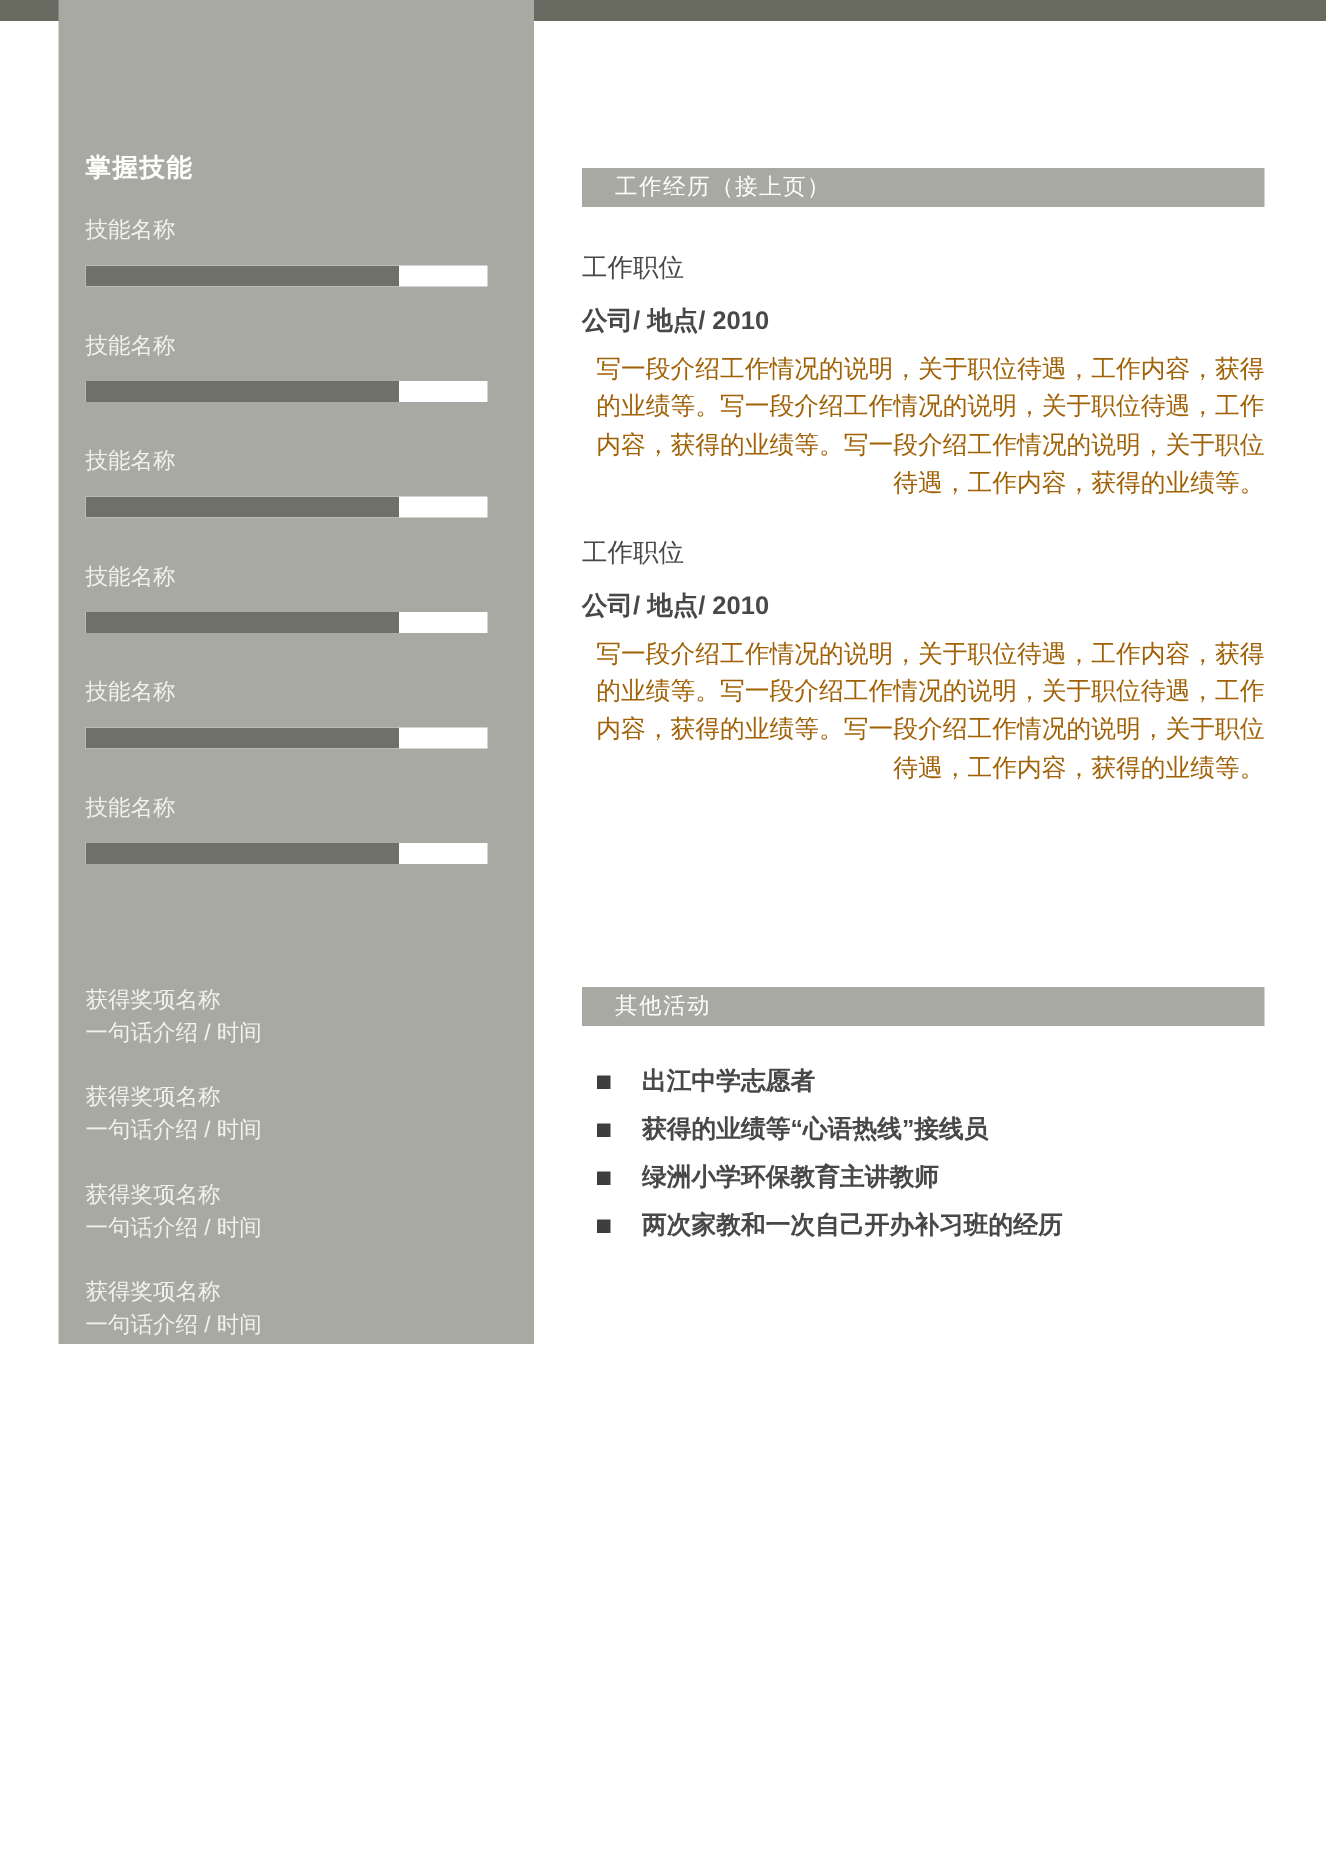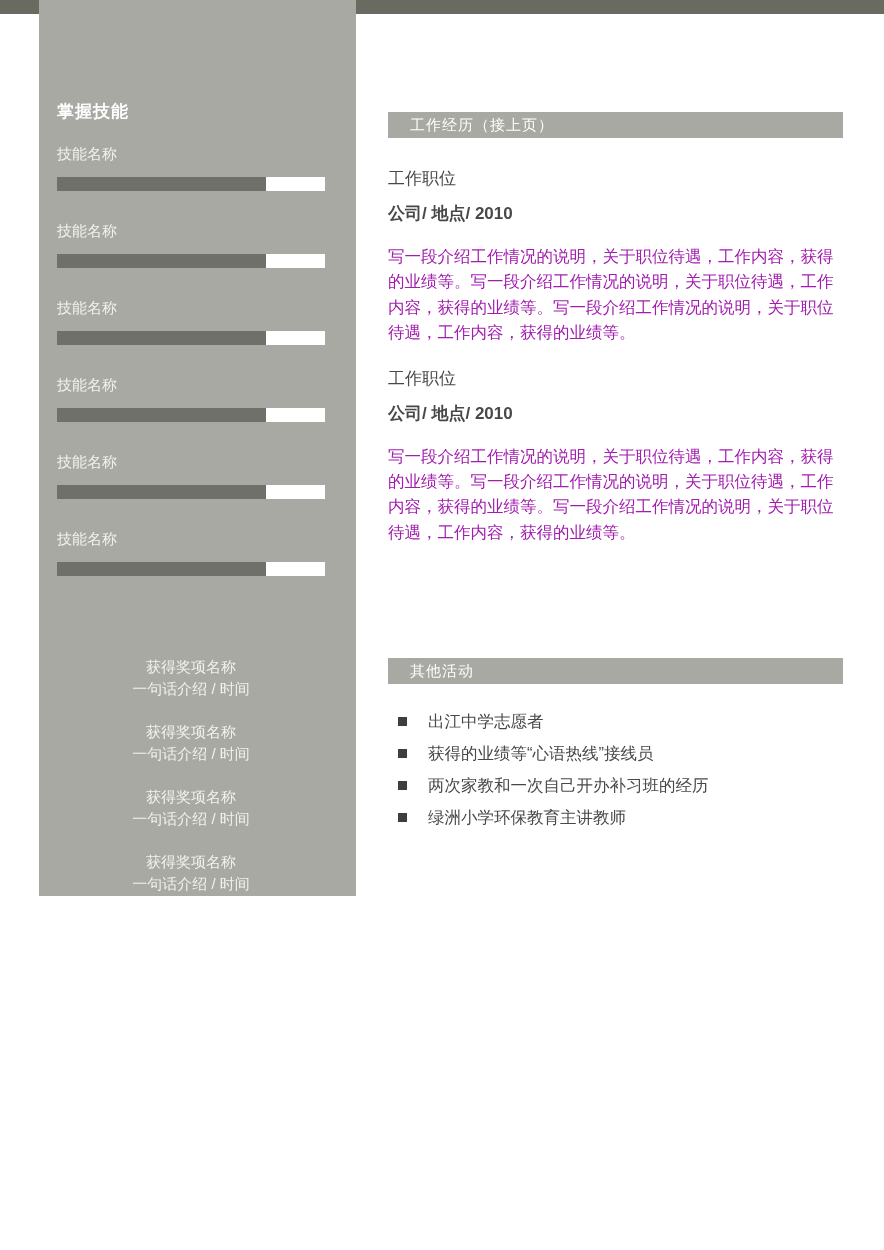--- a/index.html
+++ b/index.html
@@ -14,35 +14,35 @@
   .sidebar{position:absolute;left:39px;top:0;width:317px;height:1173px;background:#a8a9a2;
            border-bottom:2px solid #8e8f88;box-sizing:border-box;}
   .skills-block{position:absolute;left:18px;top:101px;width:268px;}
   .awards-block{position:absolute;left:18px;top:632px;width:268px;}
   .sidebar-heading{font-size:17px;font-weight:bold;color:#fefefe;line-height:22px;margin:0;letter-spacing:1px;}
   .skills-list{margin-top:21px;}
   .skill{margin-bottom:30px;}
   .skill-label{font-size:15px;color:#f1f1ee;line-height:20px;margin-bottom:13px;}
   .skill-bar{height:14px;background:#ffffff;overflow:hidden;}
   .skill-fill{height:100%;width:78%;background:#6f706a;}
-  .awards-list{margin-top:24px;text-align:center;}
+  .awards-list{margin-top:24px;}
   .award{margin-bottom:22px;}
   .award-name,.award-desc{font-size:15px;color:#f1f1ee;line-height:21.5px;}
 
   
   .section-work{position:absolute;left:388px;top:112px;width:455px;}
   .section-activities{position:absolute;left:388px;top:658px;width:455px;}
   .section-bar{height:26px;background:#a8a9a2;color:#fdfdfd;font-size:15px;line-height:26px;
                padding-left:22px;box-sizing:border-box;letter-spacing:1px;}
   .job{margin-top:30px;}
   .job + .job{margin-top:10px;}
   .job-title{font-size:17px;line-height:21px;color:#48484a;margin-top:22px;}
   .job-company{font-size:17px;line-height:21px;color:#48484a;margin-top:14px;font-weight:bold;}
-  .job-desc{font-size:16.5px;line-height:25.4px;color:#a21caf;margin-top:20px;}
-  .activities-list{margin-top:27px;padding-left:10px;}
+  .job-desc{font-size:16.5px;line-height:25.4px;color:#a16207;margin-top:10px;text-align:right;}
+  .activities-list{margin-top:27px;padding-left:10px;font-weight:bold;}
   .activity{display:flex;align-items:center;font-size:16.5px;line-height:20px;color:#48484a;margin-bottom:12px;}
   .bullet-square{width:9px;height:9px;background:#3d3e40;margin-right:21px;flex:0 0 auto;}
 </style>
 </head>
 <body>
 
 <div class="page">
 
   <div class="top-band"></div>
   <div class="bottom-band"></div>
@@ -140,22 +140,22 @@
       <div class="activity">
         <span class="bullet-square"></span>
         <span>出江中学志愿者</span>
       </div>
       <div class="activity">
         <span class="bullet-square"></span>
         <span>获得的业绩等“心语热线”接线员</span>
       </div>
       <div class="activity">
         <span class="bullet-square"></span>
-        <span>两次家教和一次自己开办补习班的经历</span>
+        <span>绿洲小学环保教育主讲教师</span>
       </div>
       <div class="activity">
         <span class="bullet-square"></span>
-        <span>绿洲小学环保教育主讲教师</span>
+        <span>两次家教和一次自己开办补习班的经历</span>
       </div>
     </div>
   </div>
 
 </div>
 
 </body></html>

